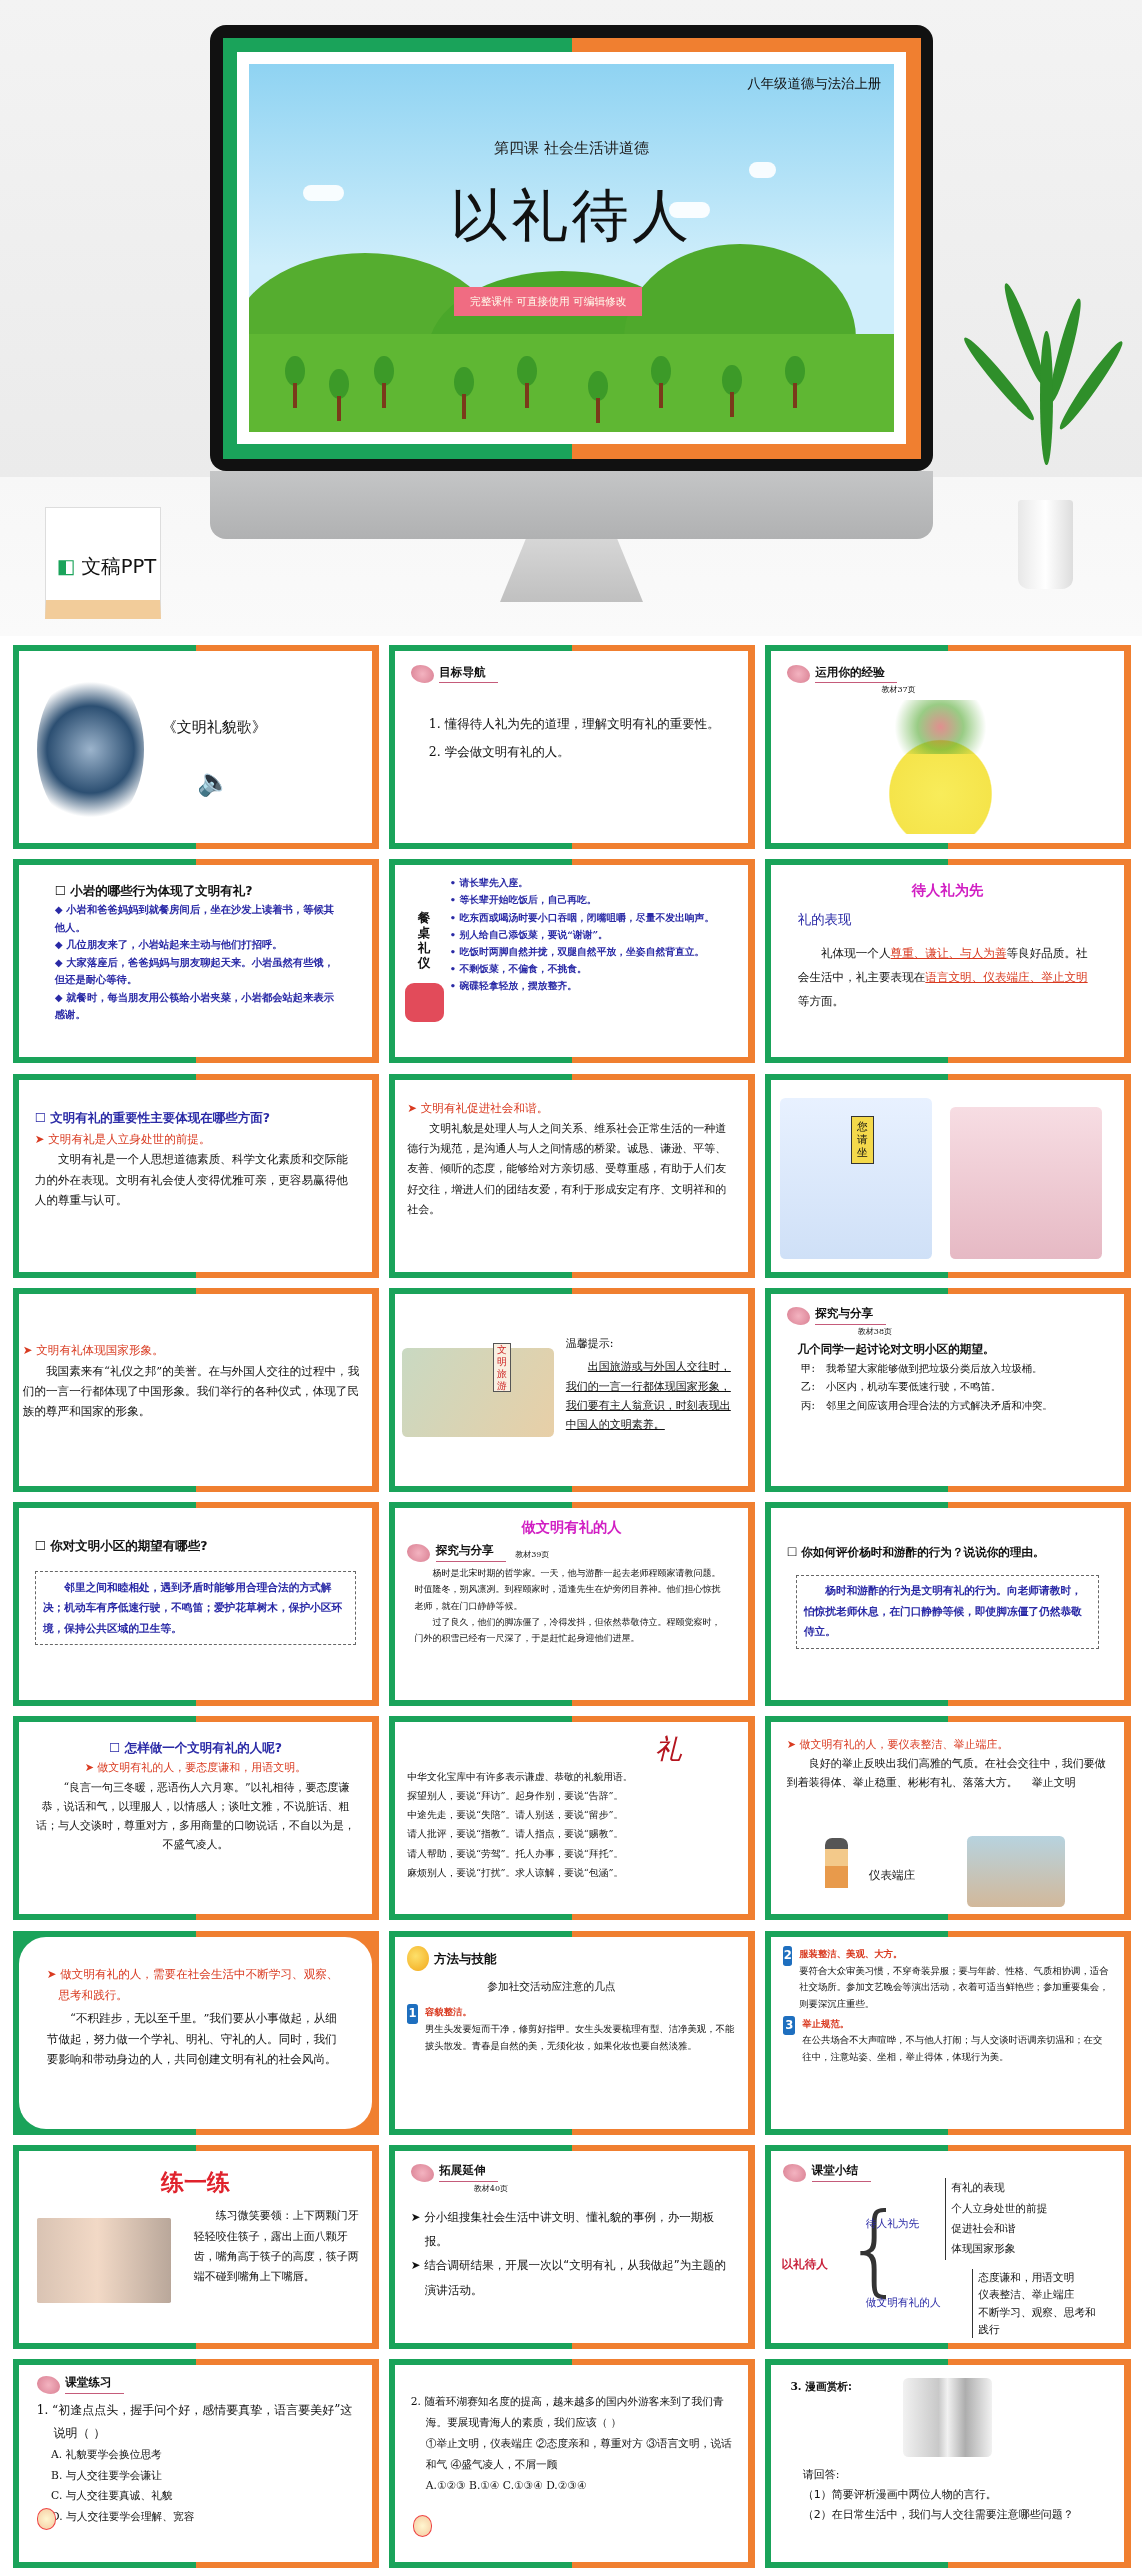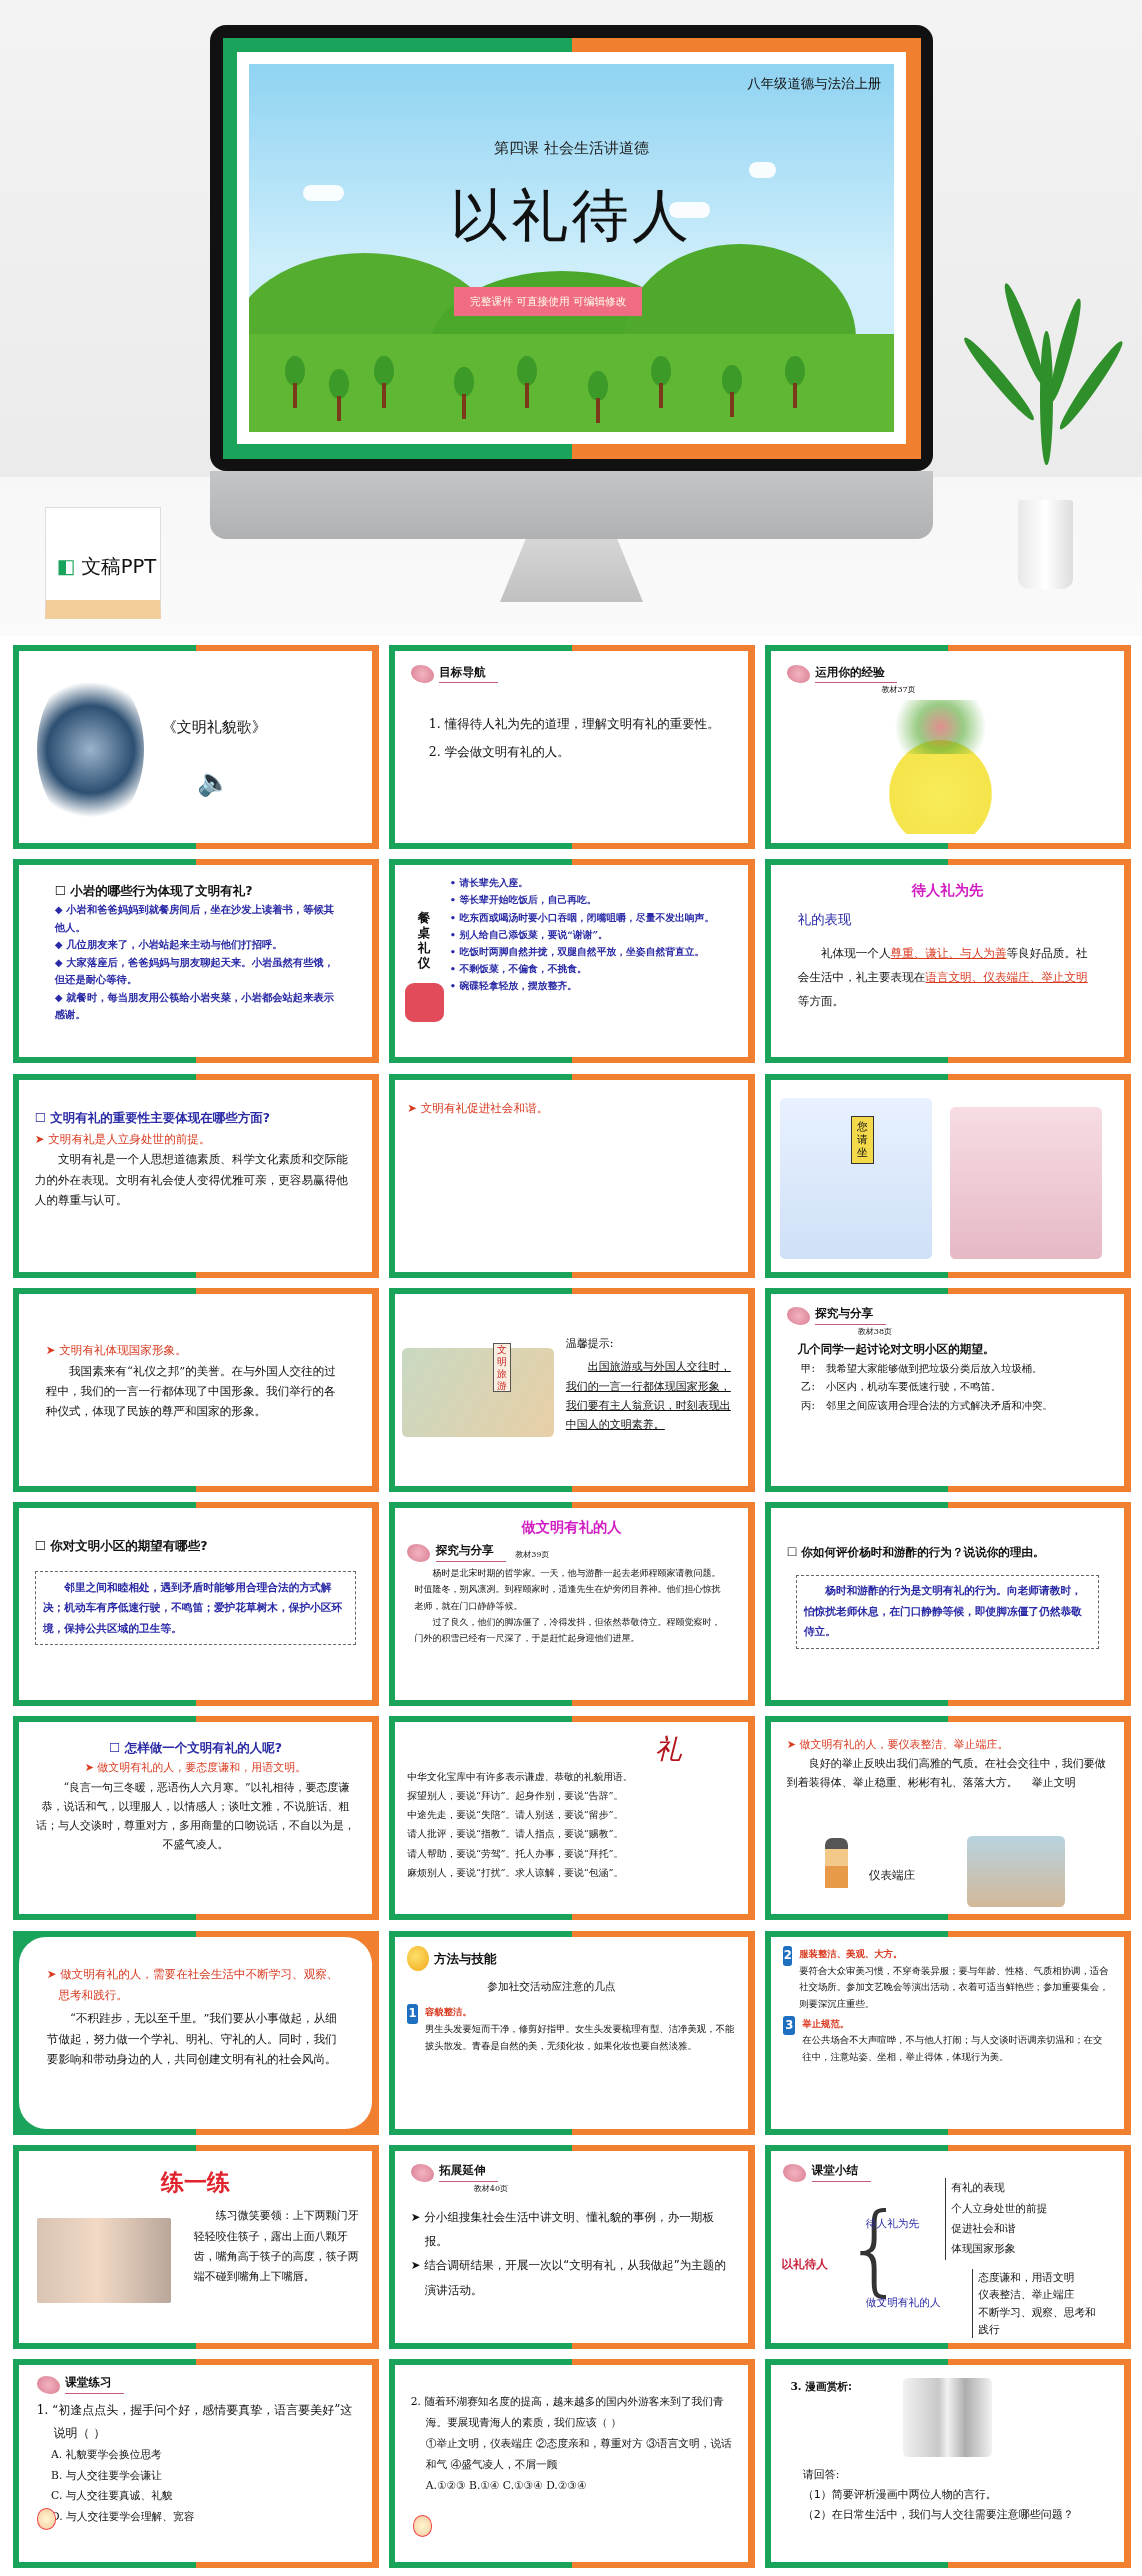--- a/index.html
+++ b/index.html
@@ -172,33 +172,34 @@
     <div class="slide-in" style="padding:27px 16px;">
       <div class="qhead c-blue">☐ <span>文明有礼的重要性主要体现在哪些方面?</span></div>
       <div class="c-red" style="font-size:11.6px;">➤ <span>文明有礼是人立身处世的前提。</span></div>
       <div class="indent" style="font-size:11.6px;">文明有礼是一个人思想道德素质、科学文化素质和交际能力的外在表现。文明有礼会使人变得优雅可亲，更容易赢得他人的尊重与认可。</div>
     </div>
   </div>
 
   <div class="slide" style="left:376px;top:429px;">
     <div class="slide-in" style="padding:18px 12.5px;">
       <div class="c-red" style="font-size:11.6px;">➤ <span>文明有礼促进社会和谐。</span></div>
+      <div class="indent" style="font-size:11px;line-height:1.85;">文明礼貌是处理人与人之间关系、维系社会正常生活的一种道德行为规范，是沟通人与人之间情感的桥梁。诚恳、谦逊、平等、友善、倾听的态度，能够给对方亲切感、受尊重感，有助于人们友好交往，增进人们的团结友爱，有利于形成安定有序、文明祥和的社会。</div>
     </div>
   </div>
 
   <div class="slide" style="left:752px;top:429px;">
     <div class="slide-in">
       <div class="illus" style="left:9px;top:18px;width:152px;height:161px;background:linear-gradient(#e8f1ff,#cfe0f7);"></div>
       <div style="position:absolute;left:80px;top:36px;width:23px;background:#f4d94b;border:1.8px solid #333;font-size:10.7px;line-height:1.2;text-align:center;padding:3.6px 0;">您请坐</div>
       <div class="illus" style="left:179px;top:27px;width:152px;height:152px;background:linear-gradient(#f7dde3,#e6b9c4);"></div>
     </div>
   </div>
 
   <div class="slide" style="left:0;top:643px;">
-    <div class="slide-in" style="padding:46px 27px;">
+    <div class="slide-in" style="padding:46px 4px;">
       <div class="c-red" style="font-size:11.6px;">➤ <span>文明有礼体现国家形象。</span></div>
       <div class="indent" style="font-size:11.6px;">我国素来有“礼仪之邦”的美誉。在与外国人交往的过程中，我们的一言一行都体现了中国形象。我们举行的各种仪式，体现了民族的尊严和国家的形象。</div>
     </div>
   </div>
 
   <div class="slide" style="left:376px;top:643px;">
     <div class="slide-in">
       <div class="illus" style="left:7.1px;top:54px;width:152px;height:89px;background:linear-gradient(120deg,#c9d9c2,#e8cfa7);"></div>
       <div style="position:absolute;left:98px;top:49px;width:18px;font-size:9.8px;line-height:1.2;color:#c22;background:#f9efe1;border:0.9px solid #555;text-align:center;">文明旅游</div>
       <div style="position:absolute;left:171px;top:40px;font-size:11px;">温馨提示:</div>

